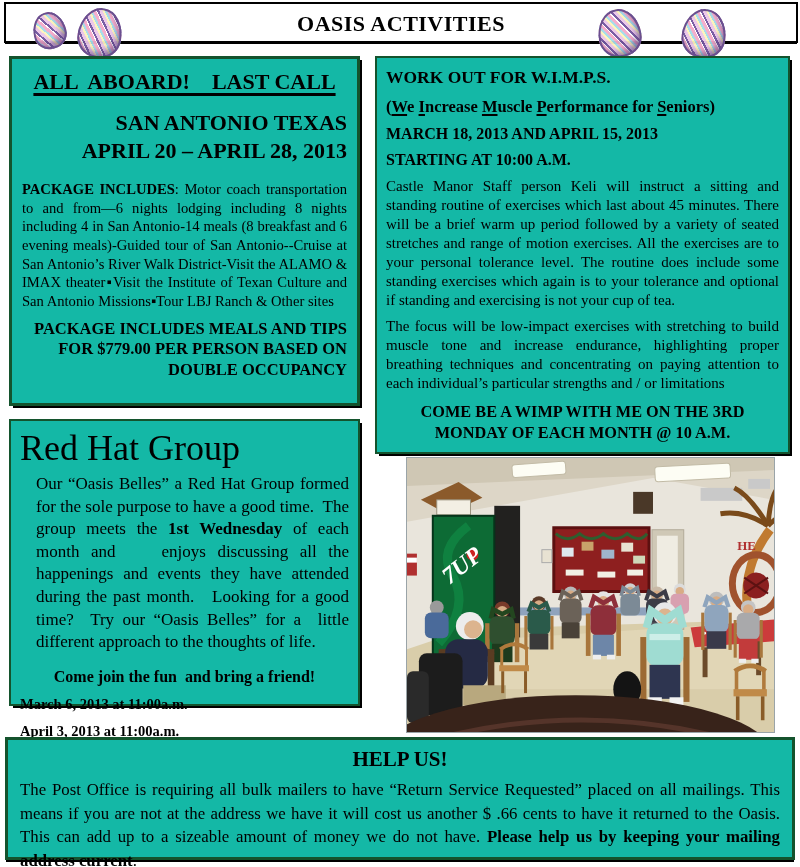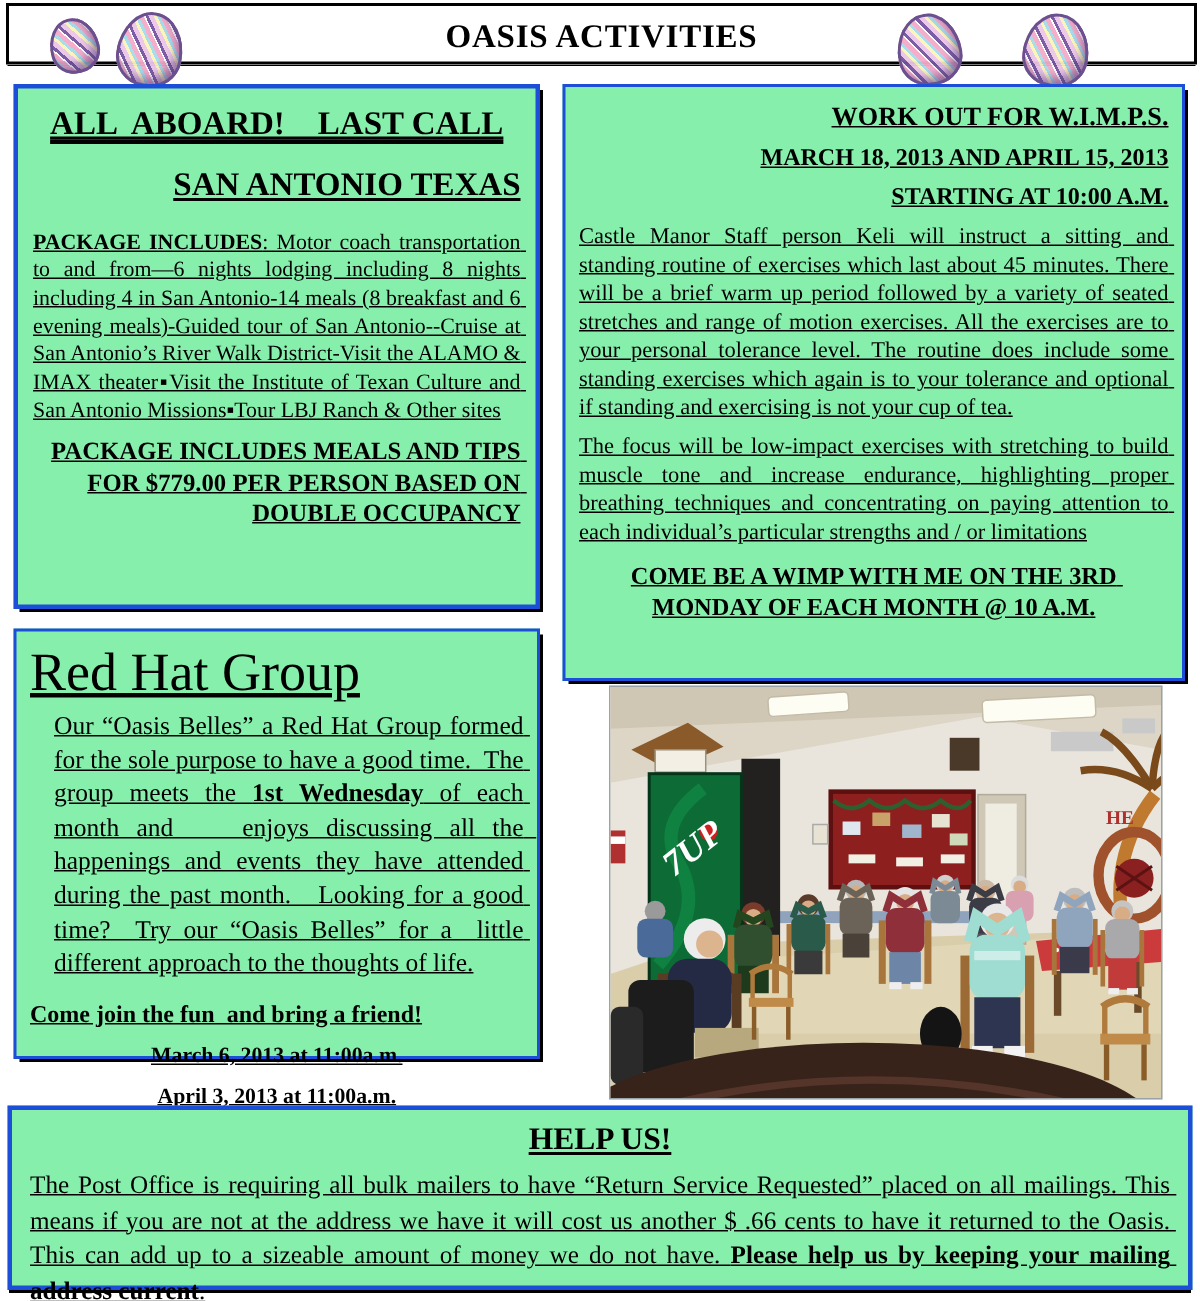--- a/index.html
+++ b/index.html
@@ -1,21 +1,21 @@
 <!DOCTYPE html>
 <html><head>
 <meta charset="utf-8">
 <style>
   html,body{margin:0;padding:0;}
   body{
     width:800px;height:867px;position:relative;background:#fff;
     font-family:"Liberation Serif", serif;color:#000;overflow:hidden;
   }
   .abs{position:absolute;box-sizing:border-box;}
-  .framed{border:2px solid #1d4ed8;background:#86efac;box-shadow:3px 3px 0 -1px #000;text-decoration:underline;}
+  .framed{border:2px solid #14532d;background:#14b8a6;box-shadow:3px 3px 0 -1px #000;}
 
   
   .header{left:4px;top:2px;width:794px;height:41px;border:2px solid #000;box-shadow:0 2px 0 -1px #000;}
   .header-title{
     position:absolute;left:0;right:0;top:7px;text-align:center;
     font-size:22px;font-weight:bold;letter-spacing:.5px;
   }
   .egg{
     position:absolute;display:block;
     background:repeating-linear-gradient(55deg,
@@ -36,34 +36,34 @@
     text-align:center;font-size:22px;font-weight:bold;white-space:pre-wrap;
     text-decoration:underline;text-decoration-thickness:2.5px;text-underline-offset:4px;
     margin:2px 0 14px 0;
   }
   .aa-sub{text-align:right;font-size:22px;font-weight:bold;line-height:1.25;margin:0 0 16px 0;}
   .aa-para{font-size:14.6px;line-height:1.28;text-align:justify;white-space:pre-wrap;margin:0 0 8px 0;}
   .aa-price{text-align:right;font-size:16.5px;font-weight:bold;line-height:1.25;white-space:pre-wrap;}
 
   
   .workout{left:375px;top:56px;width:415px;height:398px;padding:7px 9px;}
-  .wo-h{text-align:right;font-weight:bold;white-space:pre-wrap;}
+  .wo-h{text-align:left;font-weight:bold;white-space:pre-wrap;}
   .wo-title{font-size:17.5px;margin:2px 0 9px 0;}
   .wo-exp{font-size:16.5px;margin:0 0 8px 0;}
   .wo-line{font-size:16px;margin:0 0 8px 0;}
   .u{text-decoration:underline;text-decoration-thickness:1.5px;text-underline-offset:2px;}
   .wo-para{font-size:15px;line-height:1.27;text-align:justify;white-space:pre-wrap;margin:0 0 7px 0;}
   .wo-footer{text-align:center;font-size:16.3px;font-weight:bold;line-height:1.3;white-space:pre-wrap;}
 
   
   .redhat{left:9px;top:419px;width:351px;height:287px;padding:4px 9px;}
   .rh-title{text-align:left;font-size:36px;font-weight:normal;margin:2px 0 4px 0;}
   .rh-para{font-size:17px;line-height:1.33;text-align:justify;white-space:pre-wrap;margin:0 0 12px 16px;}
-  .rh-join{font-size:16px;font-weight:bold;white-space:pre-wrap;margin:14px 0 10px 0;}
-  .rh-date{text-align:center;font-size:14.5px;font-weight:bold;margin:0 0 10px 0;}
+  .rh-join{text-align:center;font-size:16px;font-weight:bold;white-space:pre-wrap;margin:14px 0 10px 0;}
+  .rh-date{text-align:left;font-size:14.5px;font-weight:bold;margin:0 0 10px 0;}
 
   
   .photo{left:406px;top:457px;width:369px;height:276px;border:1px solid #9aa4a8;background:#e9e5dc;}
   .photo svg{display:block;width:100%;height:100%;}
 
   
   .help{left:5px;top:737px;width:790px;height:123px;border-width:3px;padding:5px 12px;box-shadow:0 3px 0 -1px #000;}
   .help-title{text-align:center;font-size:21px;font-weight:bold;margin:2px 0 6px 0;}
   .help-body{font-size:16.8px;line-height:1.4;text-align:justify;white-space:pre-wrap;}
 </style>
@@ -75,27 +75,29 @@
   <span class="egg egg2"></span>
   <div class="header-title">OASIS ACTIVITIES</div>
   <span class="egg egg3"></span>
   <span class="egg egg4"></span>
 </div>
 
 <div class="abs framed allaboard">
   <div class="aa-title">ALL  ABOARD!    LAST CALL</div>
   <div class="aa-sub">
     <span>SAN ANTONIO TEXAS</span><br>
+    <span>APRIL 20 – APRIL 28, 2013</span>
   </div>
   <div class="aa-para"><b>PACKAGE INCLUDES</b><span>: Motor coach transportation to and from—6 nights lodging including 8 nights including 4 in San Antonio-14 meals (8 breakfast and 6 evening meals)-Guided tour of San Antonio--Cruise at San Antonio’s River Walk District-Visit the ALAMO &amp; IMAX theater▪Visit the Institute of Texan Culture and San Antonio Missions▪Tour LBJ Ranch &amp; Other sites</span></div>
   <div class="aa-price">PACKAGE INCLUDES MEALS AND TIPS FOR $779.00 PER PERSON BASED ON DOUBLE OCCUPANCY</div>
 </div>
 
 <div class="abs framed workout">
   <div class="wo-h wo-title">WORK OUT FOR W.I.M.P.S.</div>
+  <div class="wo-h wo-exp"><span>(</span><span class="u">W</span><span>e </span><span class="u">I</span><span>ncrease </span><span class="u">M</span><span>uscle </span><span class="u">P</span><span>erformance for </span><span class="u">S</span><span>eniors)</span></div>
   <div class="wo-h wo-line">MARCH 18, 2013 AND APRIL 15, 2013</div>
   <div class="wo-h wo-line">STARTING AT 10:00 A.M.</div>
   <div class="wo-para">Castle Manor Staff person Keli will instruct a sitting and standing routine of exercises which last about 45 minutes. There will be a brief warm up period followed by a variety of seated stretches and range of motion exercises. All the exercises are to your personal tolerance level. The routine does include some standing exercises which again is to your tolerance and optional if standing and exercising is not your cup of tea.</div>
   <div class="wo-para">The focus will be low-impact exercises with stretching to build muscle tone and increase endurance, highlighting proper breathing techniques and concentrating on paying attention to each individual’s particular strengths and / or limitations</div>
   <div class="wo-footer">COME BE A WIMP WITH ME ON THE 3RD MONDAY OF EACH MONTH @ 10 A.M.</div>
 </div>
 
 <div class="abs framed redhat">
   <div class="rh-title">Red Hat Group</div>
   <div class="rh-para"><span>Our “Oasis Belles” a Red Hat Group formed for the sole purpose to have a good time.  The group meets the </span><b>1st Wednesday</b><span> of each month and    enjoys discussing all the  happenings and events they have attended during the past month.   Looking for a good time?  Try our “Oasis Belles” for a  little different approach to the thoughts of life.</span></div>

